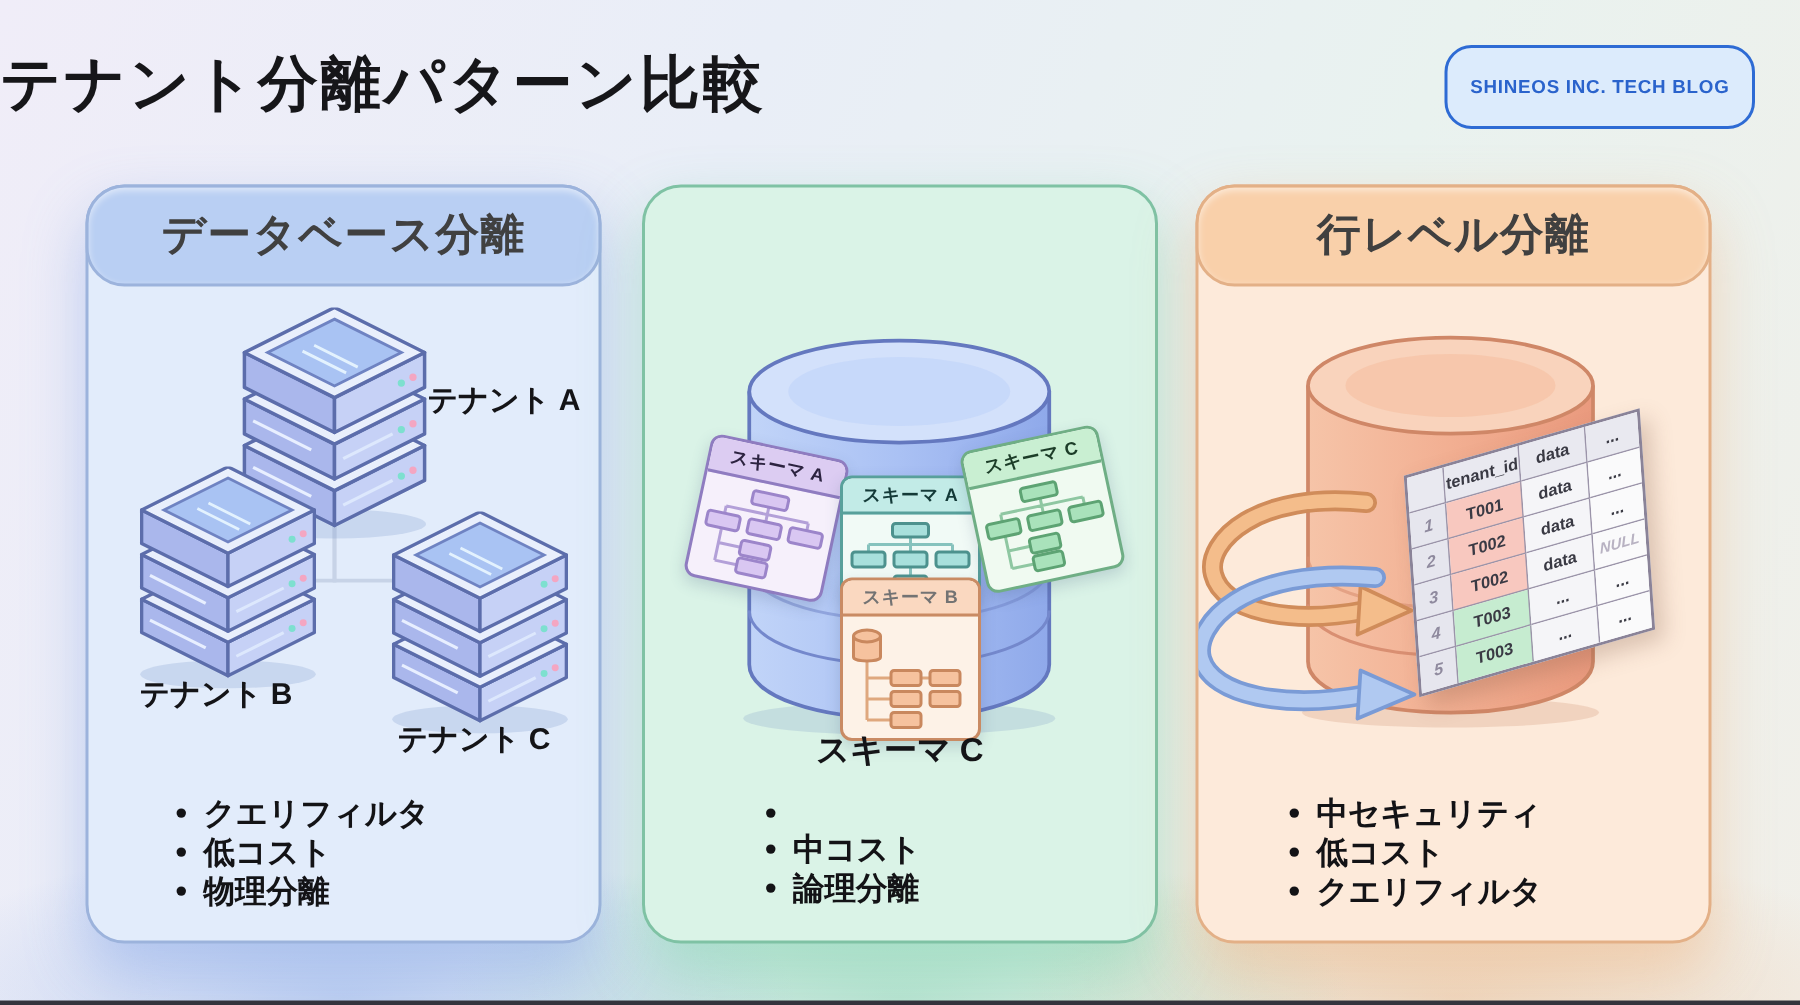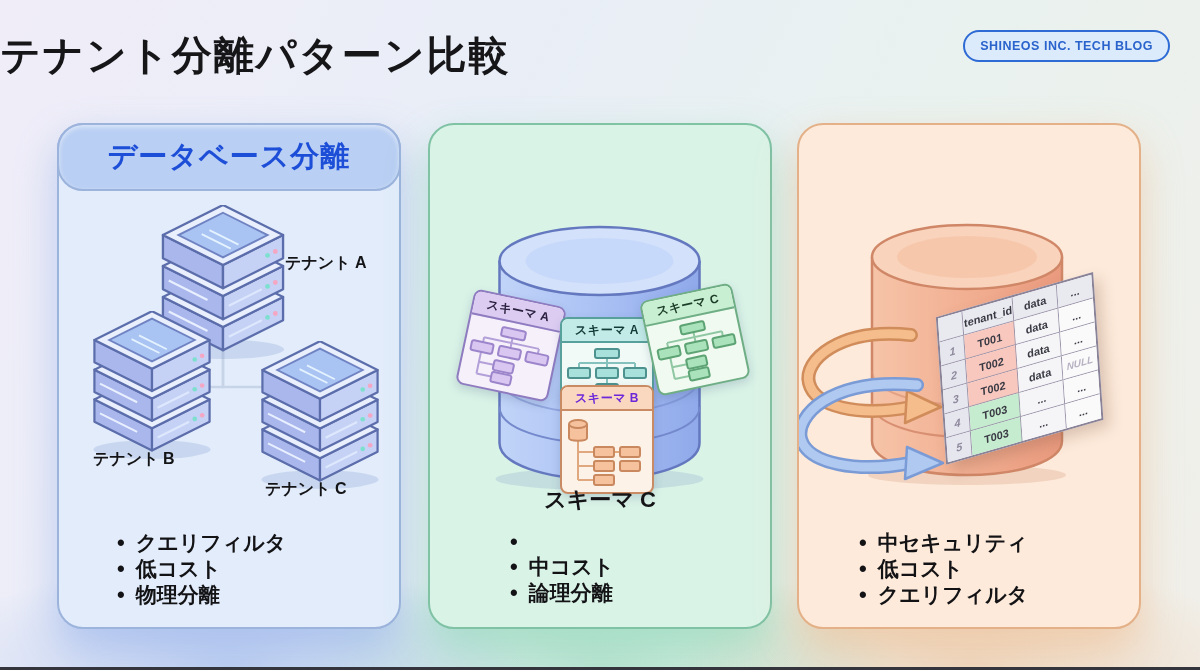--- a/index.html
+++ b/index.html
@@ -13,72 +13,72 @@
       radial-gradient(430px 150px at 600px 665px, rgba(90,200,150,.32), transparent 70%),
       radial-gradient(430px 150px at 970px 665px, rgba(240,160,95,.30), transparent 70%),
       linear-gradient(115deg,#f0edf8 0%,#e9eef7 35%,#e9f2ef 65%,#f1efe9 100%);
   }
   .page-title{
     position:absolute;left:0;right:0;top:28px;text-align:left;
     font-size:40px;font-weight:800;letter-spacing:2px;color:#161619;
   }
   .brand-badge{
     position:absolute;top:30px;right:30px;
-    padding:7px 15px;border-radius:18px;
+    padding:19px 15px;border-radius:18px;
     border:2.5px solid #2e6bd4;background:#dcebfc;color:#2a63cc;
     font-size:12.5px;font-weight:700;letter-spacing:.5px;white-space:nowrap;
   }
   .panel{
     position:absolute;top:123px;width:344px;height:506px;
     border-radius:26px;border:2px solid var(--pb,#aaa);
     background:var(--pbg,#eee);
     box-shadow:0 18px 40px var(--psh,rgba(0,0,0,.2));
   }
   .panel-db{left:57px}.panel-schema{left:428px}.panel-row{left:797px}
   .panel-head{
     margin:-2px;height:68px;border-radius:26px;
     border:2px solid var(--pb,#aaa);background:var(--phd,#ddd);
     display:flex;align-items:center;justify-content:center;
     box-shadow:inset 0 2px 5px rgba(255,255,255,.55);
   }
-  .panel-head h2{font-size:29px;font-weight:800;letter-spacing:1px;color:#1d4ed8}
+  .panel-head h2{font-size:29px;font-weight:800;letter-spacing:1px;color:#404040}
   .panel-art{position:absolute;left:0;top:66px;width:340px;height:338px}
   .bullets{position:absolute;left:0;right:0;top:405px;list-style:none}
   .panel-db .bullets{padding-left:58px}
   .panel-schema .bullets{padding-left:80px}
   .panel-row .bullets{padding-left:60px}
   .bullet{display:flex;align-items:baseline;gap:11px;font-size:21px;font-weight:700;line-height:1.24;color:#131316}
   .bullet .dot{font-size:22px;line-height:1.1}
 
   
   .p1-lines{position:absolute;left:0;top:0}
   .stack{position:absolute}
   .stack-a{left:96px;top:14px}
   .stack-b{left:28px;top:120px}
   .stack-c{left:196px;top:150px}
-  .tenant-label{position:absolute;font-size:16px;font-weight:700;white-space:nowrap;color:#141417}
+  .tenant-label{position:absolute;font-size:20px;font-weight:700;white-space:nowrap;color:#141417}
   .tl-a{left:226px;top:62px}.tl-b{left:34px;top:258px}.tl-c{left:206px;top:288px}
 
   
   .cyl{position:absolute}
   .cyl-blue{left:62px;top:30px}
   .scard{
     position:absolute;width:94px;border-radius:8px;border:2px solid;
     box-shadow:0 4px 10px rgba(60,80,120,.20);overflow:hidden;background:#fff;
   }
   .scard-head{font-size:12px;font-weight:700;text-align:center;padding:3px 0 2px;border-bottom:2px solid;letter-spacing:.5px}
   .scard svg{display:block;margin:3px auto 2px}
   .sc-purple{left:34px;top:106px;transform:rotate(12deg);border-color:#8f7cc0;background:#f6f0fb}
   .sc-purple .scard-head{background:#dcccf2;border-color:#8f7cc0;color:#2c2340}
   .sc-teal{left:130px;top:126px;border-color:#58a09b;background:#f1faf6}
   .sc-teal .scard-head{background:#c2ebe7;border-color:#58a09b;color:#143a38}
   .sc-green{left:218px;top:100px;transform:rotate(-12deg);border-color:#6fae85;background:#f0faf1}
   .sc-green .scard-head{background:#c9efd2;border-color:#6fae85;color:#1c3d28}
   .sc-orange{left:130px;top:194px;border-color:#c98b64;background:#fdf2e7}
-  .sc-orange .scard-head{background:#fad8c0;border-color:#c98b64;color:#6d28d9}
+  .sc-orange .scard-head{background:#fad8c0;border-color:#c98b64;color:#737373}
   .schema-caption{position:absolute;left:0;right:0;top:294px;text-align:center;font-size:22px;font-weight:700;color:#141417}
 
   
   .cyl-orange{left:68px;top:30px}
   .arrows{position:absolute;left:0;top:130px}
   .rtable{
     position:absolute;left:142px;top:126px;width:160px;
     border:2px solid #8a8398;background:#fff;
     transform:rotate(-4deg) skewY(-12deg);transform-origin:0 50%;
     box-shadow:6px 8px 14px rgba(120,80,60,.25);
@@ -272,20 +272,23 @@
         <span>中コスト</span>
       </li>
     <li class="bullet">
         <span class="dot">•</span>
         <span>論理分離</span>
       </li>
   </ul>
 </section>
 
 <section class="panel panel-row" style="--pbg: #fdeada; --phd: #f9d0aa; --pb: #e3b087; --psh: rgba(240,160,95,0.35);">
+  <header class="panel-head">
+    <h2>行レベル分離</h2>
+  </header>
   <div class="panel-art">
     <svg class="cyl cyl-orange" width="200" height="265" viewBox="0 0 200 265">
       <ellipse cx="100" cy="254" rx="99" ry="10" fill="rgba(190,110,70,.18)"></ellipse>
       <defs>
         <linearGradient id="cylO" x1="0" y1="0" x2="1" y2="0">
           <stop offset="0" stop-color="#f6c4a8"></stop>
             <stop offset=".5" stop-color="#f2af92"></stop>
             <stop offset="1" stop-color="#ea9a7e"></stop>
         </linearGradient>
       </defs>

